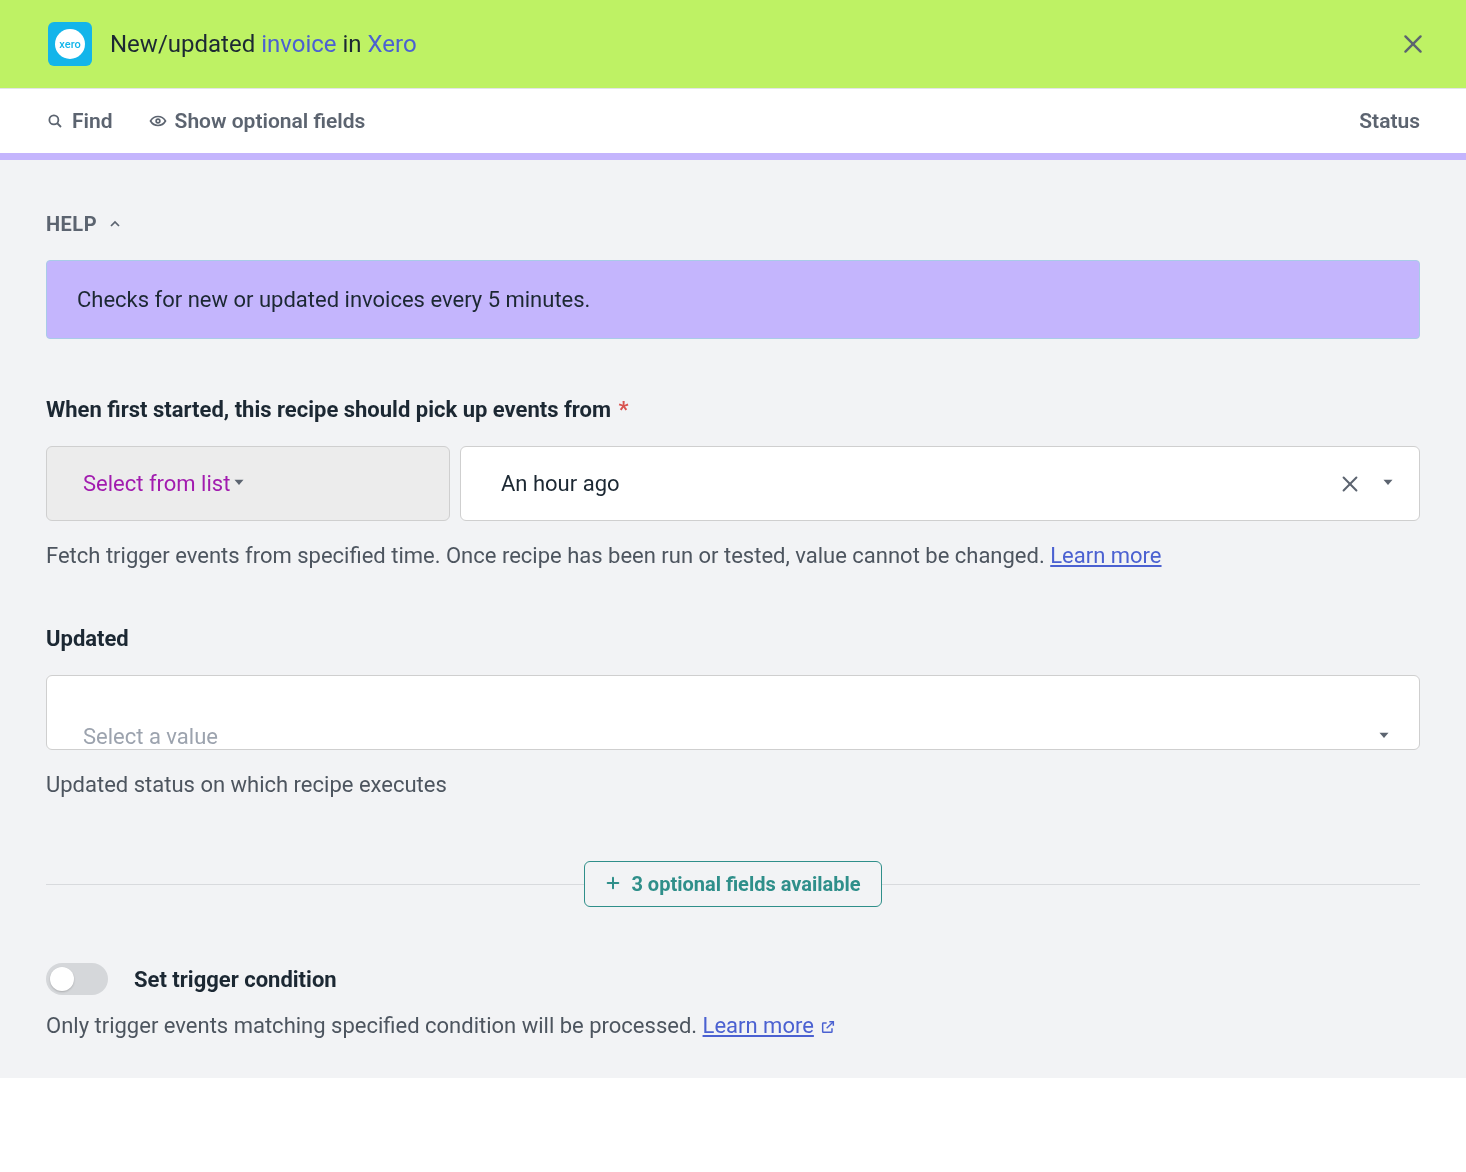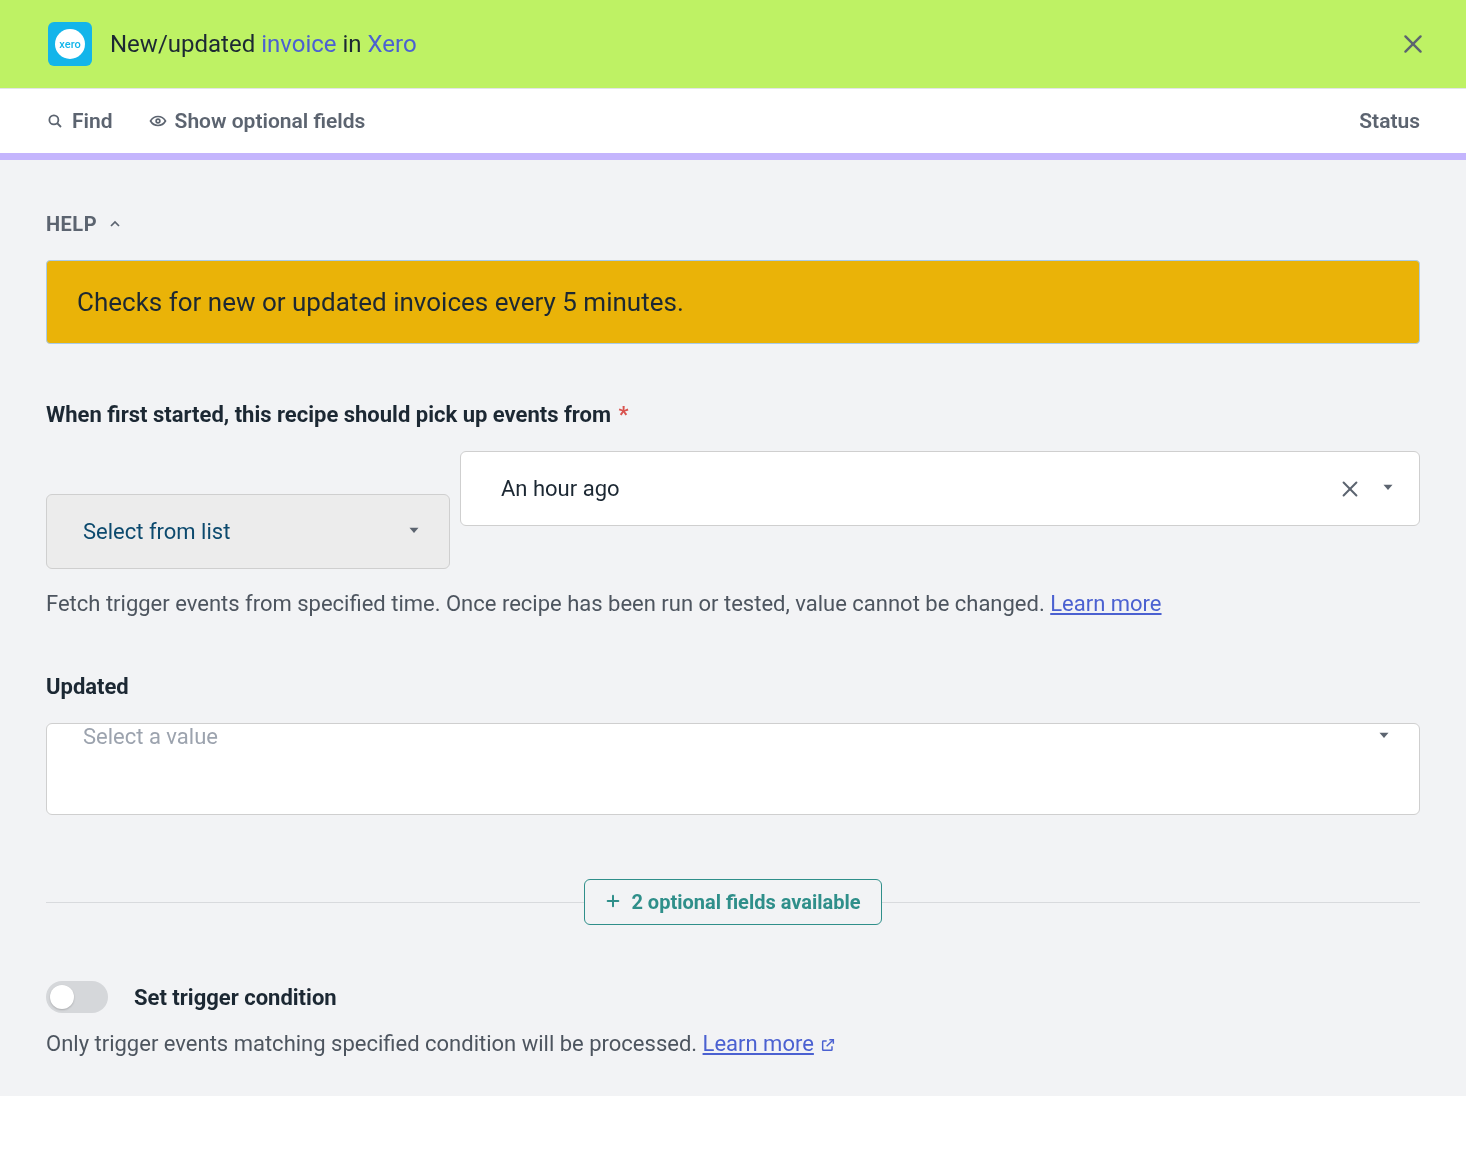--- a/index.html
+++ b/index.html
@@ -45,66 +45,64 @@
   .tool-action svg { width:18px; height:18px; }
   .reset { color: #5c6470; font-size: 21px; font-weight: 600; cursor: pointer;}
   .content { background: #f2f3f5; padding: 52px 46px 40px 46px; }
   .help-label {
     display: flex; align-items: center; gap: 10px;
     color: #5c6470; font-weight: 700; font-size: 20px; letter-spacing: 0.5px;
     cursor: pointer;
   }
   .help-box {
     margin-top: 24px;
-    background: #eab308;
+    background: #c4b5fd;
     border: 1.5px solid #a9cbe8;
     border-radius: 4px;
     padding: 26px 30px;
-    font-size: 26px;
+    font-size: 22px;
     color: #1c2833;
   }
   .field { margin-top: 58px; }
   .field-label { font-size: 22px; font-weight: 700; color: #1c2833; }
   .req { color: #d9534f; margin-left: 2px; }
   .field-row { display: flex; gap: 10px; margin-top: 24px; }
   .select-btn, .select-input {
     height: 75px;
     border: 1.5px solid #cfcfcf;
     border-radius: 6px;
     display: flex; align-items: center;
     font-size: 22px;
     cursor: pointer;
   }
   .select-btn {
     background: #ececec;
-    color: #0c4a6e;
+    color: #a21caf;
     padding: 0 26px 0 36px;
-    justify-content: space-between;
     width: 404px;
-    margin-top: 43px;
   }
   .select-input {
     background: #fff;
     padding: 0 22px 0 40px;
     justify-content: space-between;
     flex: 1;
   }
   .select-input .actions { display:flex; align-items:center; gap:18px; }
   .caret { color:#5c6470; }
   .xicon { color:#5c6470; display:flex; }
   .helper { margin-top: 22px; font-size: 22px; color: #4d555f; }
   .helper .bold { font-weight:400; }
   .helper a, .helper .link { color:#4b61d1; text-decoration: underline; cursor:pointer; }
   .select-full {
     margin-top: 24px;
-    height: 92px;
+    height: 75px;
     border: 1.5px solid #cfcfcf;
     border-radius: 6px;
     background:#fff;
-    display:flex; align-items:flex-start; justify-content:space-between;
+    display:flex; align-items:flex-end; justify-content:space-between;
     padding: 0 26px 0 36px;
     font-size: 22px;
     color:#9ca3ae;
     cursor:pointer;
   }
   .divider-row {
     margin-top: 64px;
     display:flex; align-items:center; gap: 0;
   }
   .divider-row .line { height:1px; background:#d8dadd; flex:1; }
@@ -224,32 +222,33 @@
   <div class="field">
     <div class="field-label">Updated</div>
     <div class="select-full">
       <span>Select a value</span>
       <span class="caret">
         <svg width="18" height="18" viewBox="0 0 24 24" fill="currentColor">
             <polygon points="6,9 18,9 12,16"></polygon>
           </svg>
       </span>
     </div>
+    <div class="helper">Updated status on which recipe executes</div>
   </div>
 
   <div class="divider-row">
     <div class="line"></div>
     <div class="optional-pill">
       <span class="plus">
         <svg width="16" height="16" viewBox="0 0 24 24" fill="none" stroke="currentColor" stroke-width="3" stroke-linecap="round">
             <line x1="12" y1="4" x2="12" y2="20"></line>
             <line x1="4" y1="12" x2="20" y2="12"></line>
           </svg>
       </span>
-      <span>2 optional fields available</span>
+      <span>3 optional fields available</span>
     </div>
     <div class="line"></div>
   </div>
 
   <div class="trigger-row">
     <div class="toggle">
       <div class="toggle-knob"></div>
     </div>
     <div class="trigger-label">Set trigger condition</div>
   </div>

